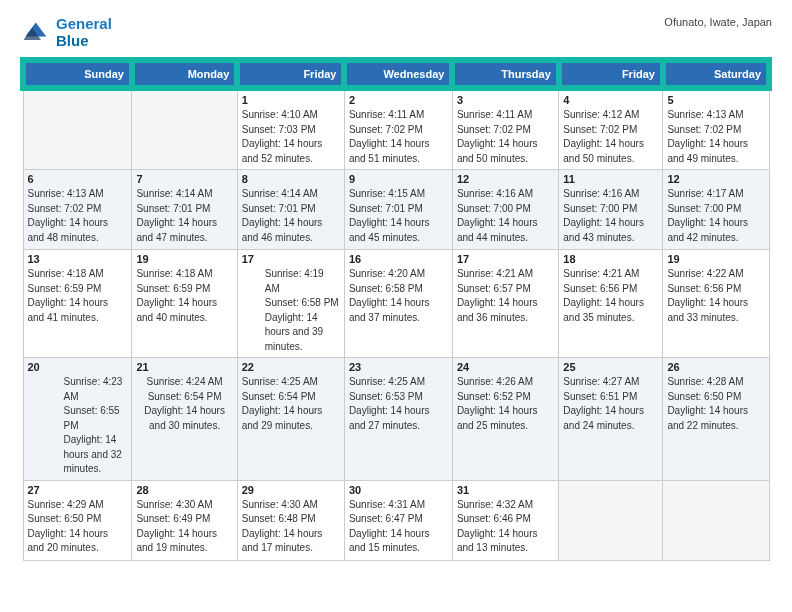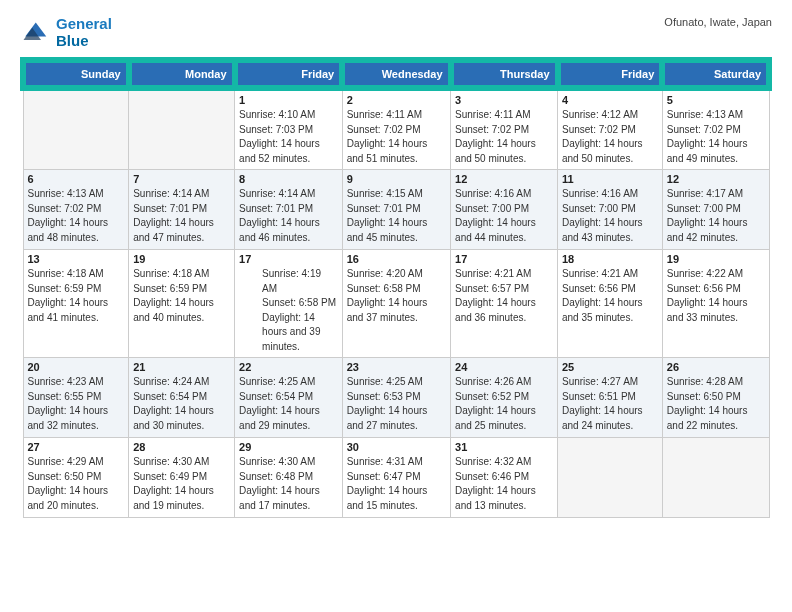--- a/index.html
+++ b/index.html
@@ -243,27 +243,27 @@
           <td>
             <div class="day-num">19</div>
             <div class="day-detail" style="white-space: pre-line;">Sunrise: 4:22 AM
 Sunset: 6:56 PM
 Daylight: 14 hours and 33 minutes.</div>
           </td>
         </tr>
         <tr class="row-shaded">
           <td>
             <div class="day-num">20</div>
-            <div class="day-detail" style="white-space: pre-line;">Sunrise: 4:23 AM
+            <div class="day-detail" style="white-space: pre-line; margin-left: 36px;">Sunrise: 4:23 AM
 Sunset: 6:55 PM
 Daylight: 14 hours and 32 minutes.</div>
           </td>
           <td>
             <div class="day-num">21</div>
-            <div class="day-detail" style="white-space: pre-line;">Sunrise: 4:24 AM
+            <div class="day-detail" style="white-space: pre-line; text-align: center;">Sunrise: 4:24 AM
 Sunset: 6:54 PM
 Daylight: 14 hours and 30 minutes.</div>
           </td>
           <td>
             <div class="day-num">22</div>
             <div class="day-detail" style="white-space: pre-line;">Sunrise: 4:25 AM
 Sunset: 6:54 PM
 Daylight: 14 hours and 29 minutes.</div>
           </td>
           <td>

